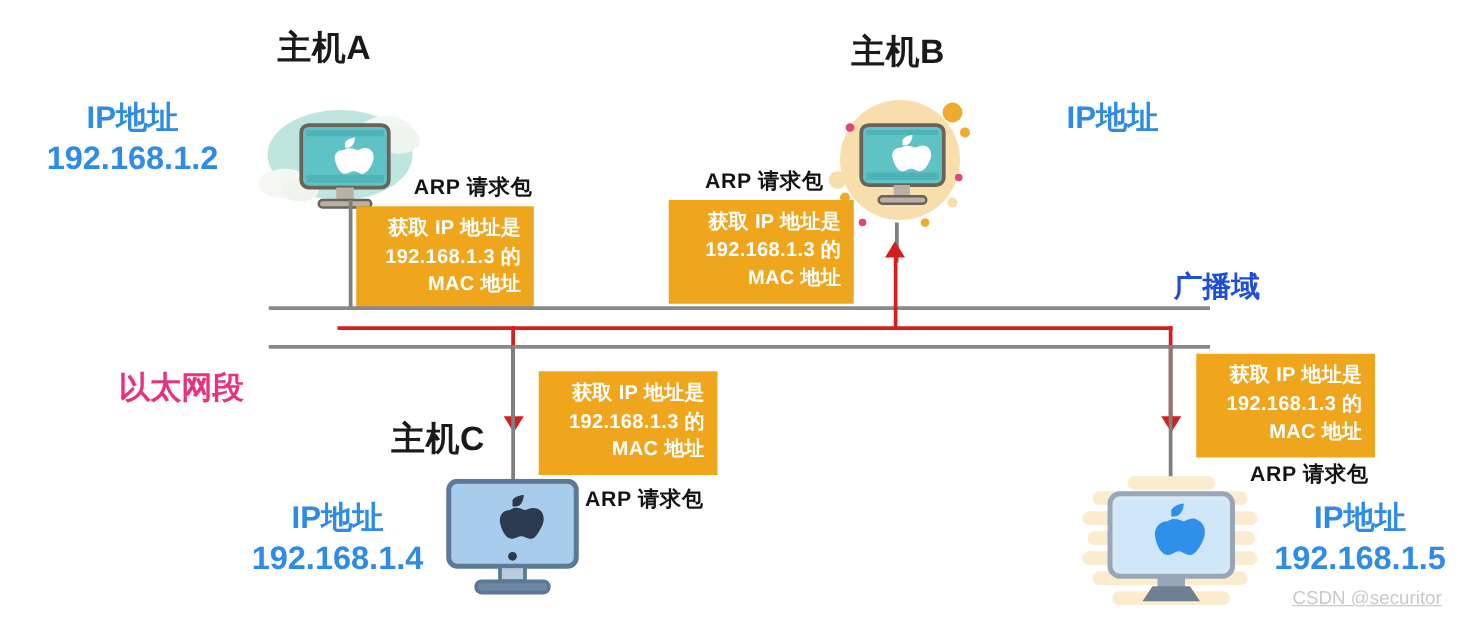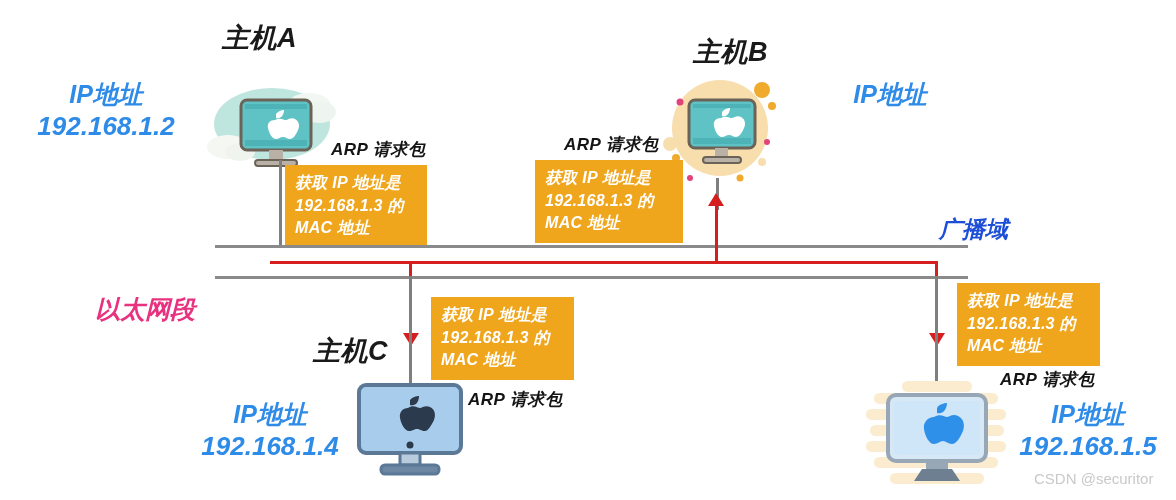--- a/index.html
+++ b/index.html
@@ -4,21 +4,21 @@
 <style>
   * { box-sizing: border-box; margin: 0; padding: 0; }
   html, body {
     width: 1176px; height: 500px;
     background: #ffffff;
     font-family: "Liberation Sans", "DejaVu Sans", sans-serif;
     overflow: hidden;
   }
   #stage { position: relative; width: 1176px; height: 500px; background:#fff; }
 
-  .abs { position: absolute; font-style: italic; }
+  .abs { position: absolute; }
 
   
   .host-label {
     font-size: 27px; font-weight: 700; color: #1a1a1a;
     letter-spacing: 0.5px; white-space: nowrap;
   }
   .ip-block {
     text-align: center; white-space: nowrap;
     color: #2e8bE8; font-weight: 700; line-height: 1.28;
   }
@@ -41,21 +41,21 @@
     text-align: right;
   }
 
   
   .callout {
     background: #efa61d;
     color: #ffffff;
     font-weight: 700;
     font-size: 16px;
     line-height: 1.42;
-    text-align: left;
+    text-align: right;
     padding: 7px 10px 8px 10px;
     white-space: nowrap;
   }
   .callout div { letter-spacing: .3px; }
 
   
   .gray-line { background: #8a8a8a; height: 3px; }
   .red-h { background: #d51f1f; height: 3px; }
   .red-v { background: #d51f1f; width: 3px; }
   .stub { background: #7f7f7f; width: 3px; }
@@ -80,21 +80,21 @@
     letter-spacing: -.5px;
   }
   .wm-box .hill {
     position: absolute; bottom: 0; left: -2px; width: 32px; height: 11px;
     background: #4d4d4d;
     border-radius: 60% 40% 0 0 / 100% 100% 0 0;
   }
   .wm-text { font-size: 17px; color: #2b2b2b; font-weight: 400; white-space: nowrap; }
   .wm-sub {
     position: absolute; left: 1034px; top: 470px;
-    font-size: 15px; color: #c9c9c9; white-space: nowrap;
+    font-size: 15px; color: #c9c9c9; white-space: nowrap; text-decoration: underline;
   }
 </style>
 </head>
 <body>
 
 <div id="stage">
 
   <div class="abs host-label" style="left:222px; top:20px;">主机A</div>
 
   <div class="abs ip-block" style="left:20px; top:78px; width:172px;">
@@ -124,21 +124,21 @@
   <div class="abs arp-label" style="left:331px; top:138px;">ARP  请求包</div>
 
   <div class="abs stub" style="left:279px; top:160px; height:88px;"></div>
 
   <div class="abs callout" style="left:285px; top:165px; width:142px;">
     <div>获取 IP 地址是</div>
     <div>192.168.1.3 的</div>
     <div>MAC 地址</div>
   </div>
 
-  <div class="abs host-label" style="left:681px; top:34px;margin-left:12px;">主机B</div>
+  <div class="abs host-label" style="left:681px; top:23px;">主机B</div>
 
   <div class="abs ip-block" style="left:800px; top:78px; width:180px;">
     <div class="ip-title">IP地址</div>
   </div>
 
   <div class="abs" style="left:662px; top:66px; width:122px; height:122px;">
     <svg width="122" height="122" viewBox="0 0 122 122">
       <circle cx="58" cy="62" r="48" fill="#f8ddad"></circle>
       <circle cx="100" cy="24" r="8" fill="#f0ab2e"></circle>
       <circle cx="110" cy="40" r="4" fill="#f0ab2e"></circle>

